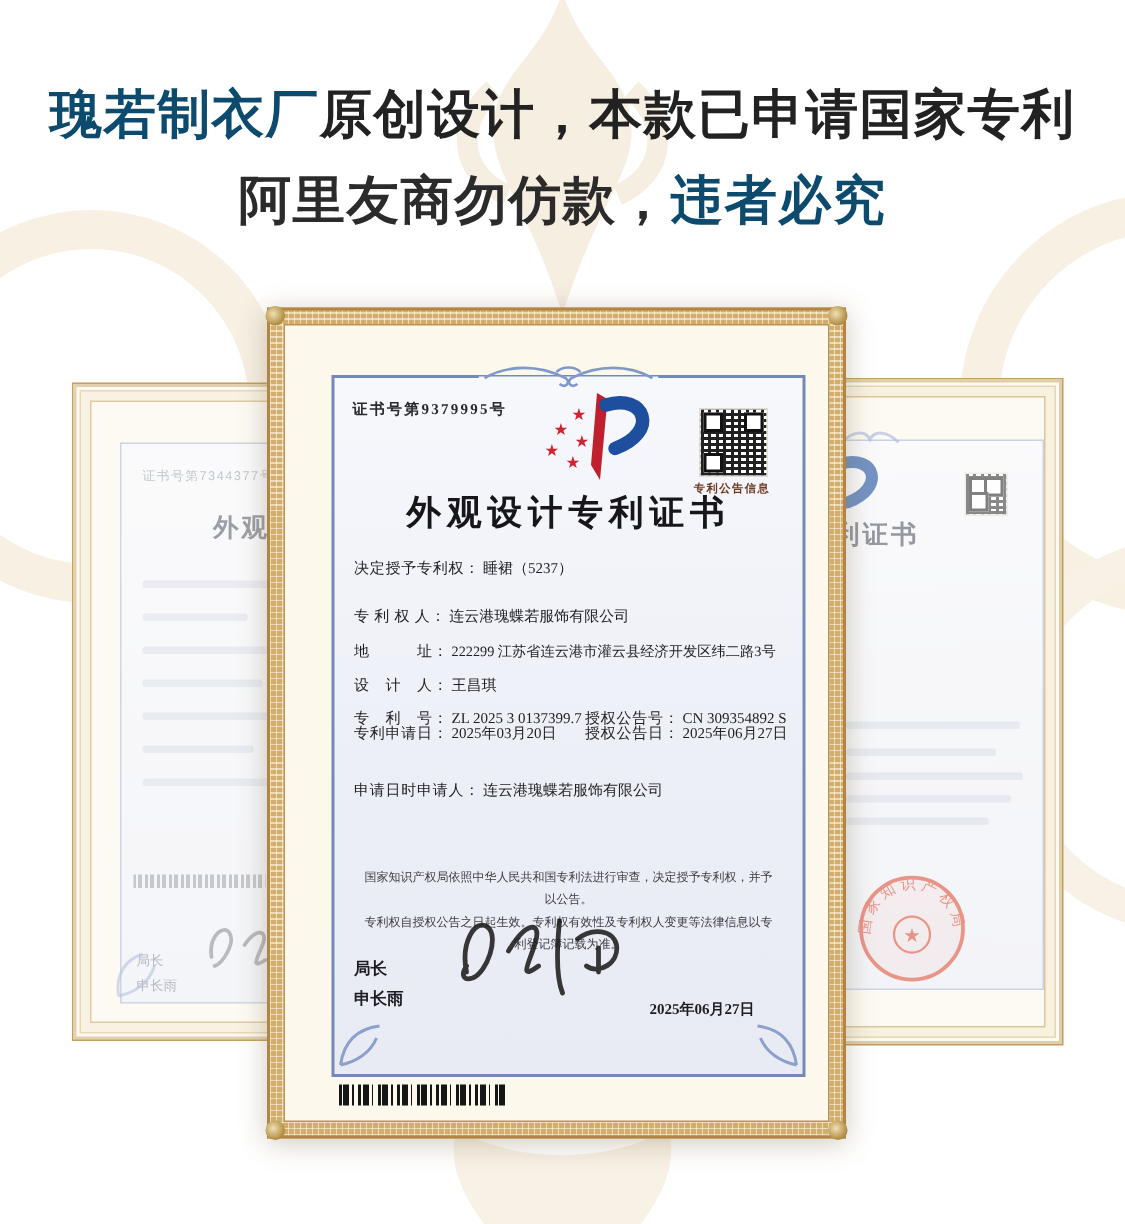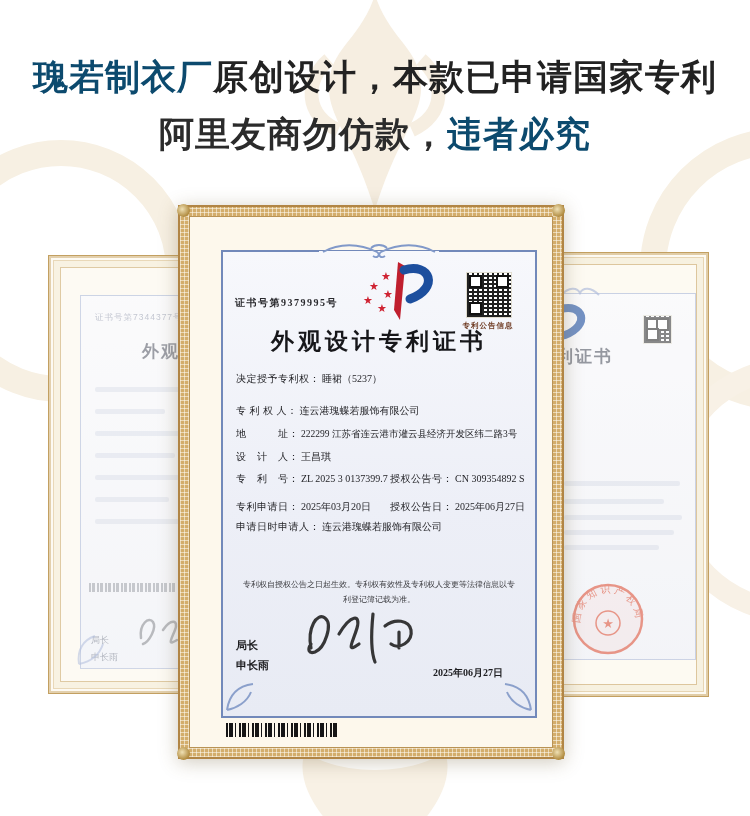--- a/index.html
+++ b/index.html
@@ -44,41 +44,41 @@
              box-shadow:0 3px 18px rgba(110,90,50,.32);}
   .rosette{position:absolute;width:13px;height:13px;border-radius:50%;z-index:4;
            background:radial-gradient(circle at 40% 40%,#efe0b4,#b08a3e 70%);}
   .paper{position:absolute;inset:9px;background:#fdf8ec;border:1px solid #b99354;overflow:hidden;}
   .cnipa-wm{position:absolute;font-family:"Liberation Serif",serif;font-size:30px;letter-spacing:6px;
             color:rgba(120,130,150,.16);transform:rotate(35deg);font-weight:700;}
   .panel{position:absolute;left:31px;top:33px;width:312px;height:464px;
          border:2px solid #7289ba;background:linear-gradient(180deg,#f7f8fc 0%,#edeff7 55%,#e8ebf4 100%);}
   .flourish{position:absolute;color:#8199c9;}
   .cert-no{position:absolute;left:12px;top:14px;font-family:"Liberation Serif",serif;
-           font-weight:700;font-size:10px;letter-spacing:1.5px;color:#2a2a2e;margin-top:30px;}
+           font-weight:700;font-size:10px;letter-spacing:1.5px;color:#2a2a2e;}
   .logo{position:absolute;left:135px;top:8px;}
   .qr{position:absolute;background:#fff;border:1px solid #e0dccf;
       background-image:repeating-linear-gradient(0deg,#212121 0 2px,transparent 2px 4px),
                        repeating-linear-gradient(90deg,#212121 0 2px,transparent 2px 5px);}
   .qr-main{left:243px;top:20px;width:44px;height:44px;}
   .qr i{position:absolute;width:9px;height:9px;border:2px solid #111;background:#fff;}
   .qr .f1{left:2px;top:2px;} .qr .f2{right:2px;top:2px;} .qr .f3{left:2px;bottom:2px;}
   .qr-caption{position:absolute;left:226px;top:69px;width:78px;text-align:center;
               font-family:"Liberation Serif",serif;font-weight:700;font-size:7.5px;
               letter-spacing:1px;color:#6e3a22;}
   .cert-title{position:absolute;left:0;top:74px;width:100%;text-align:center;
               font-family:"Liberation Serif",serif;font-weight:700;font-size:23px;
               letter-spacing:4px;color:#17171a;}
   .frow{position:absolute;left:13px;right:8px;font-family:"Liberation Serif",serif;
         font-size:10px;color:#1f1f23;white-space:nowrap;}
   .frow .lab{letter-spacing:.5px;}
   .frow .val{margin-left:2px;text-align:right;}
   .col2{position:absolute;left:154px;top:0;}
   .r1{top:120px;} .r2{top:152px;} .r3{top:175px;} .r3 .val{font-size:9.5px;}
-  .r4{top:198px;} .r5{top:220px;} .r6{top:248px;} .r7{top:268px;} .r8{top:288px;}
+  .r4{top:198px;} .r5{top:220px;} .r6{top:230px;} .r7{top:268px;} .r8{top:288px;}
   .statement{position:absolute;left:18px;right:18px;top:325px;text-align:center;
              font-family:"Liberation Serif",serif;font-size:8px;line-height:15px;color:#3c3c40;}
   .signer{position:absolute;left:13px;font-family:"Liberation Serif",serif;font-weight:700;
           font-size:11px;color:#1d1d20;}
   .signer-title{top:386px;} .signer-name{top:406px;}
   .signature{position:absolute;left:72px;top:352px;}
   .issue-date{position:absolute;left:190px;top:414px;width:110px;text-align:center;
               font-family:"Liberation Serif",serif;font-weight:700;font-size:10px;color:#1d1d20;}
   .page-no{position:absolute;left:0;top:449px;width:100%;text-align:center;
            font-family:"Liberation Serif",serif;font-size:7.5px;color:#333;}
@@ -221,20 +221,21 @@
           <span class="lab">专　利　号：</span><span class="val">ZL 2025 3 0137399.7</span>
           <span class="col2"><span class="lab">授权公告号：</span><span class="val">CN 309354892 S</span></span>
         </div>
         <div class="frow r6">
           <span class="lab">专利申请日：</span><span class="val">2025年03月20日</span>
           <span class="col2"><span class="lab">授权公告日：</span><span class="val">2025年06月27日</span></span>
         </div>
         <div class="frow r7"><span class="lab">申请日时申请人：</span><span class="val">连云港瑰蝶若服饰有限公司</span></div>
 
         <div class="statement">
+          <div>国家知识产权局依照中华人民共和国专利法进行审查，决定授予专利权，并予以公告。</div>
           <div>专利权自授权公告之日起生效。专利权有效性及专利权人变更等法律信息以专利登记簿记载为准。</div>
         </div>
 
         <div class="signer signer-title">局长</div>
         <div class="signer signer-name">申长雨</div>
 
         <svg class="signature" width="150" height="70" viewBox="0 0 150 70">
           <path d="M16,44 C12,24 22,8 30,14 C38,20 30,44 20,48 C14,50 12,46 16,40
                    M44,30 C56,10 66,10 62,24 C58,38 50,50 64,40
                    M78,10 C76,30 76,48 80,58

